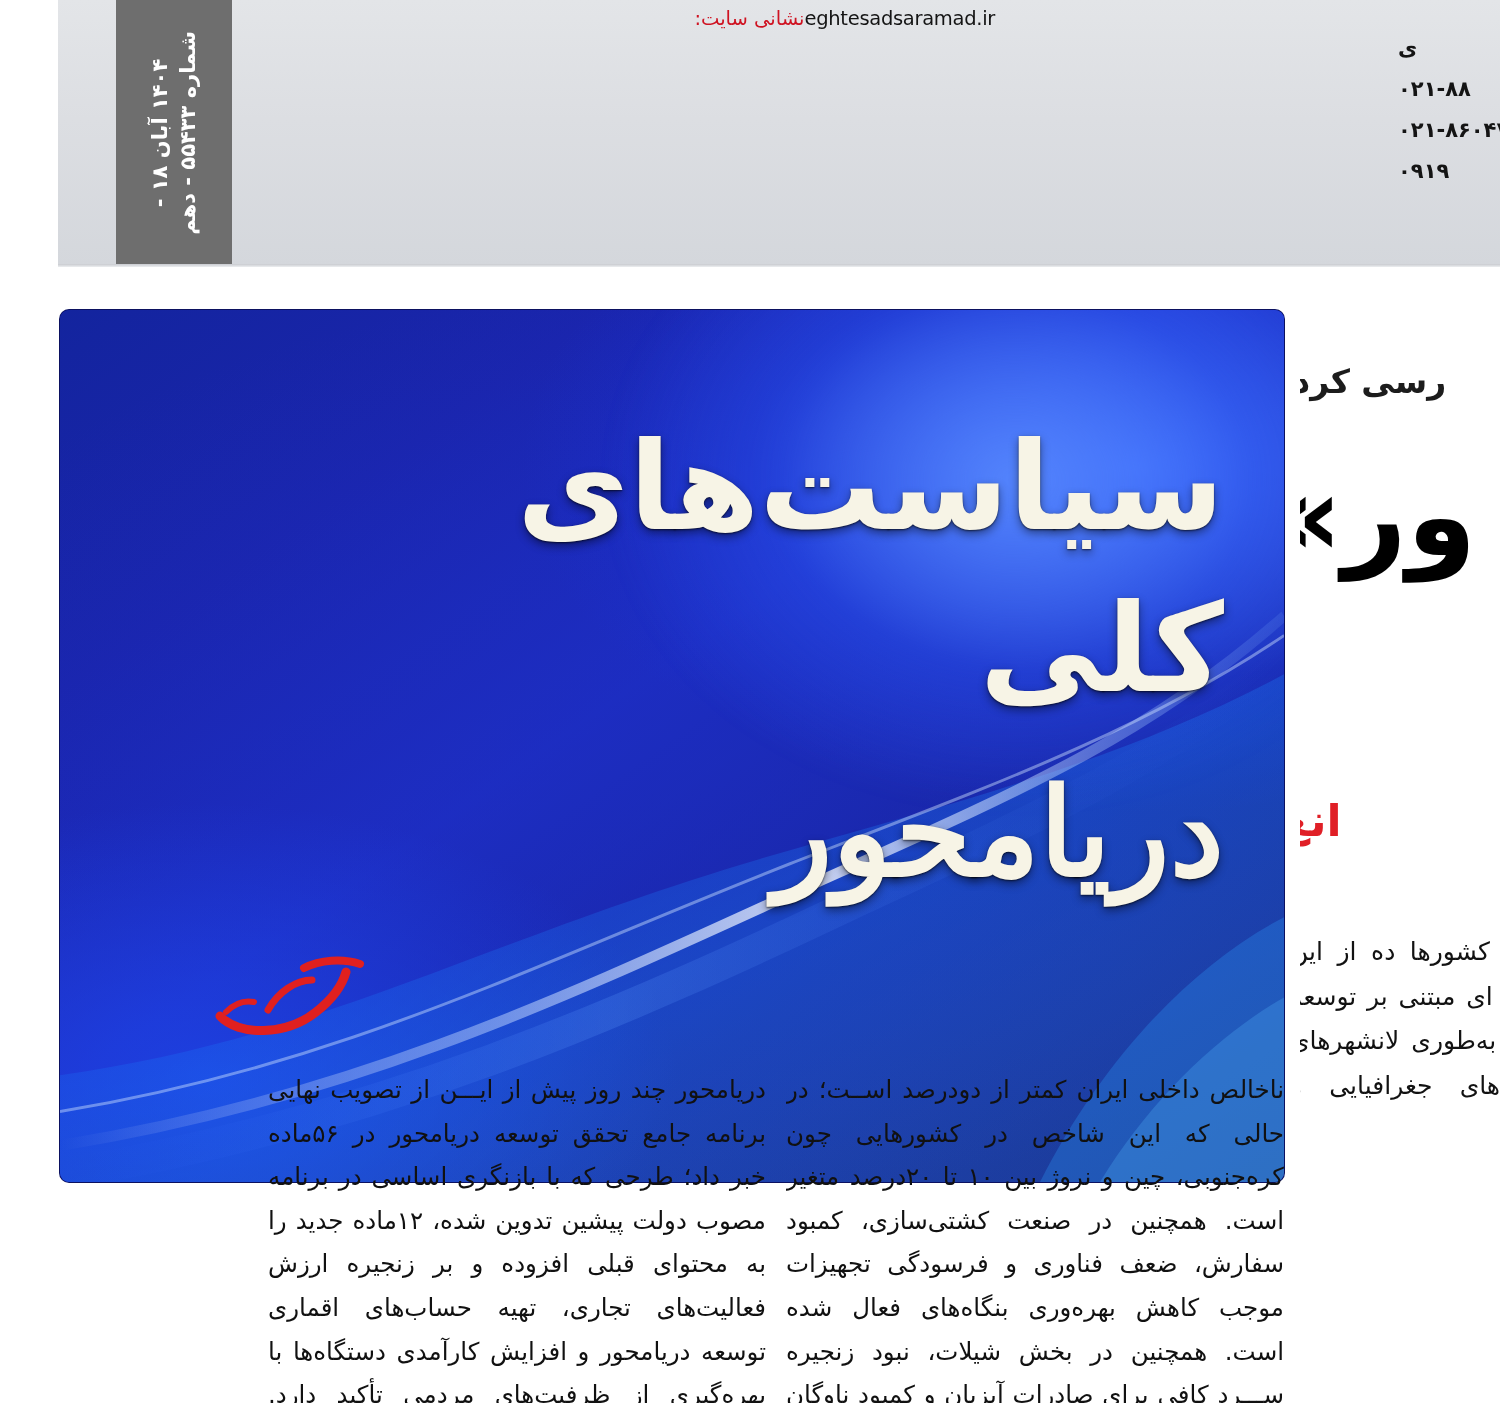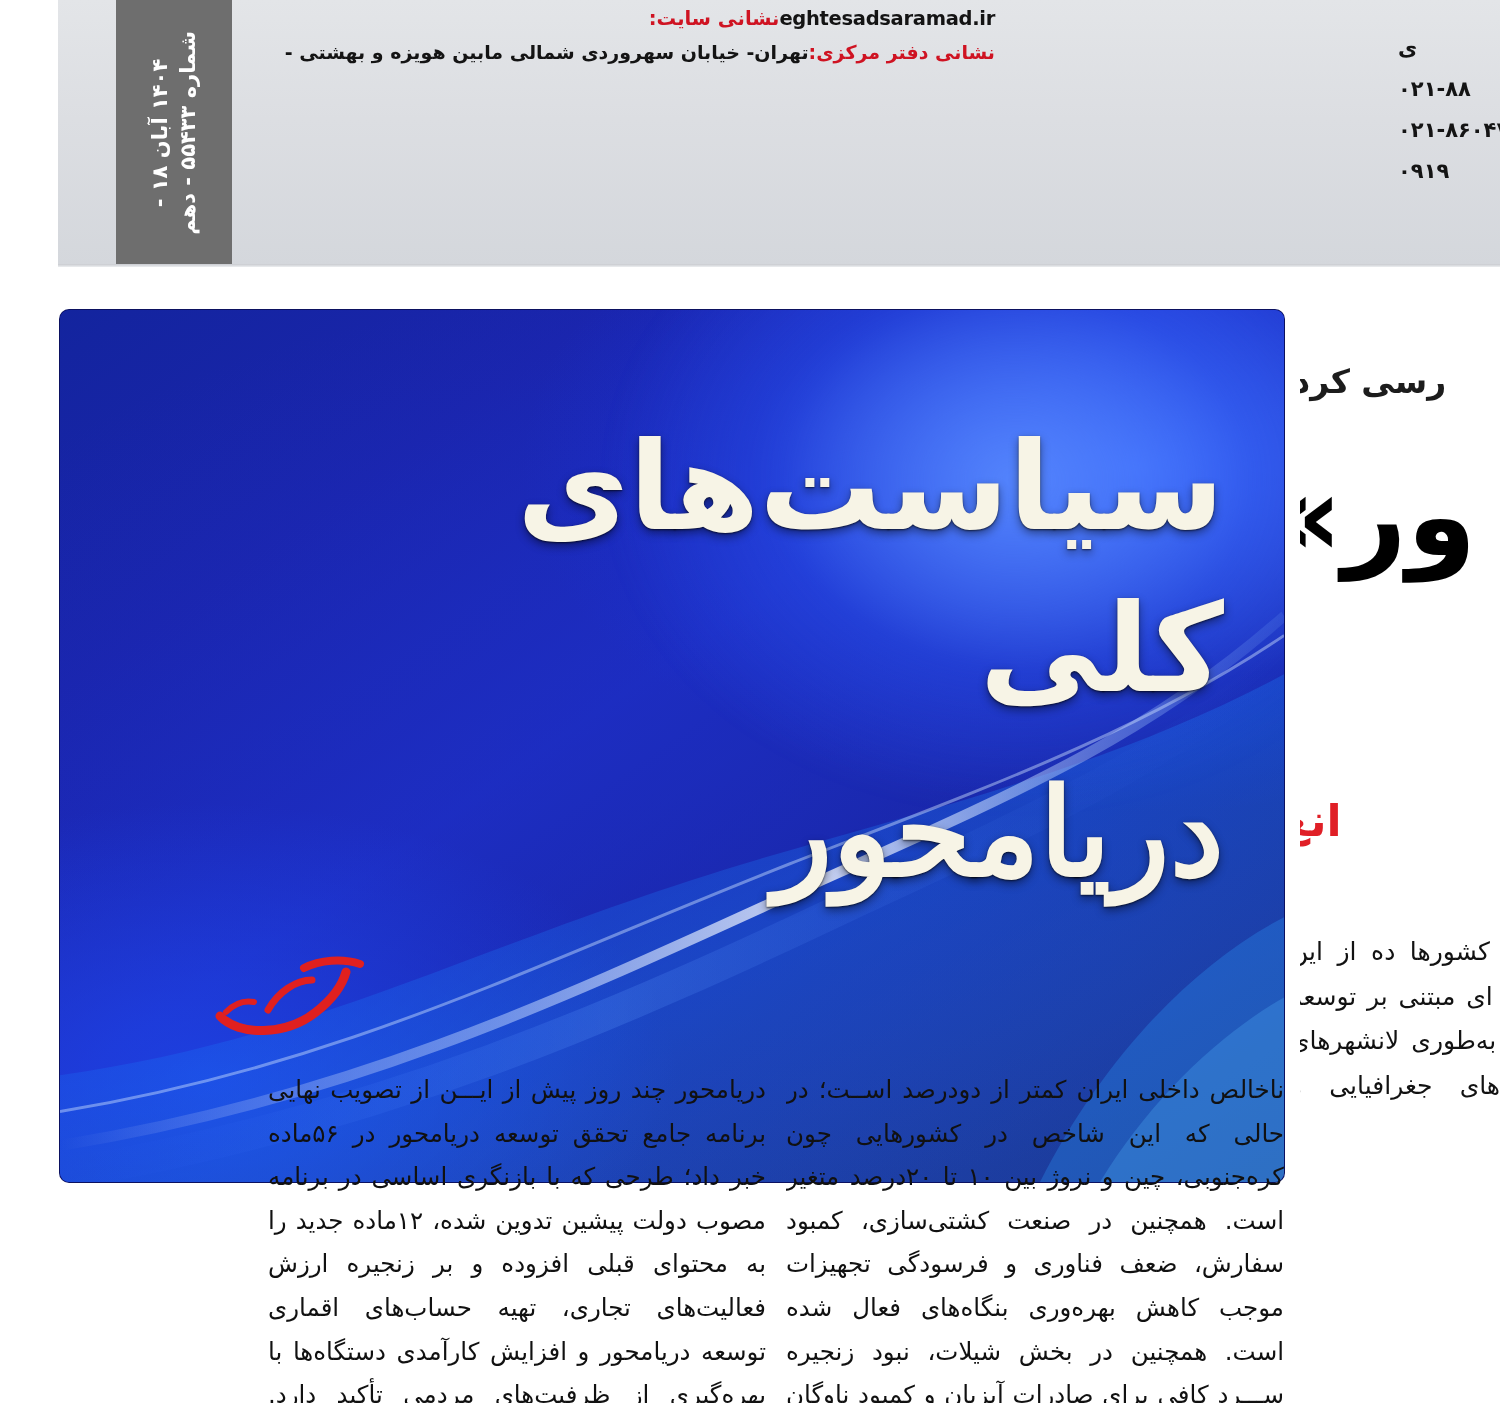--- a/index.html
+++ b/index.html
@@ -54,21 +54,21 @@
     position:absolute;
     right:505px;
     top:2px;
     width:540px;
     text-align:left;
     direction:rtl;
     line-height:1.72;
   }
   .mi-line{
     font-size:19.5px;
-    font-weight:bold;
+    font-weight:normal;
     color:#141414;
     white-space:nowrap;
     text-align:right;
   }
   .mi-line.l1{text-align:right;}
   .mi-label{color:#cf1322;}
   .mi-url{
     font-family:"DejaVu Sans","Liberation Sans",sans-serif;
     direction:ltr; display:inline-block; color:#141414;
     letter-spacing:-0.3px;
@@ -207,23 +207,20 @@
   <div class="date-strip">
     <div class="date-strip-inner">
       <span>۱۴۰۴ آبان ۱۸ - </span>
       <span>شماره ۵۵۴۳۳ - دهم</span>
     </div>
   </div>
 
   <div class="masthead-info">
     <div class="mi-line l1">
       <span class="mi-url">eghtesadsaramad.ir</span><span class="mi-label">نشانی سایت:</span>
-    </div>
-    <div class="mi-line l3">
-      <span class="mi-label">نشانی دفتر مرکزی:</span><span>تهران- خیابان سهروردی شمالی مابین هویزه و بهشتی -</span>
     </div>
   </div>
 
   <div class="masthead-phones">
     <div class="ph-line">ی</div>
     <div class="ph-line">۰۲۱-۸۸</div>
     <div class="ph-line">۰۲۱-۸۶۰۴۷</div>
     <div class="ph-line">۰۹۱۹</div>
   </div>
 </div>

